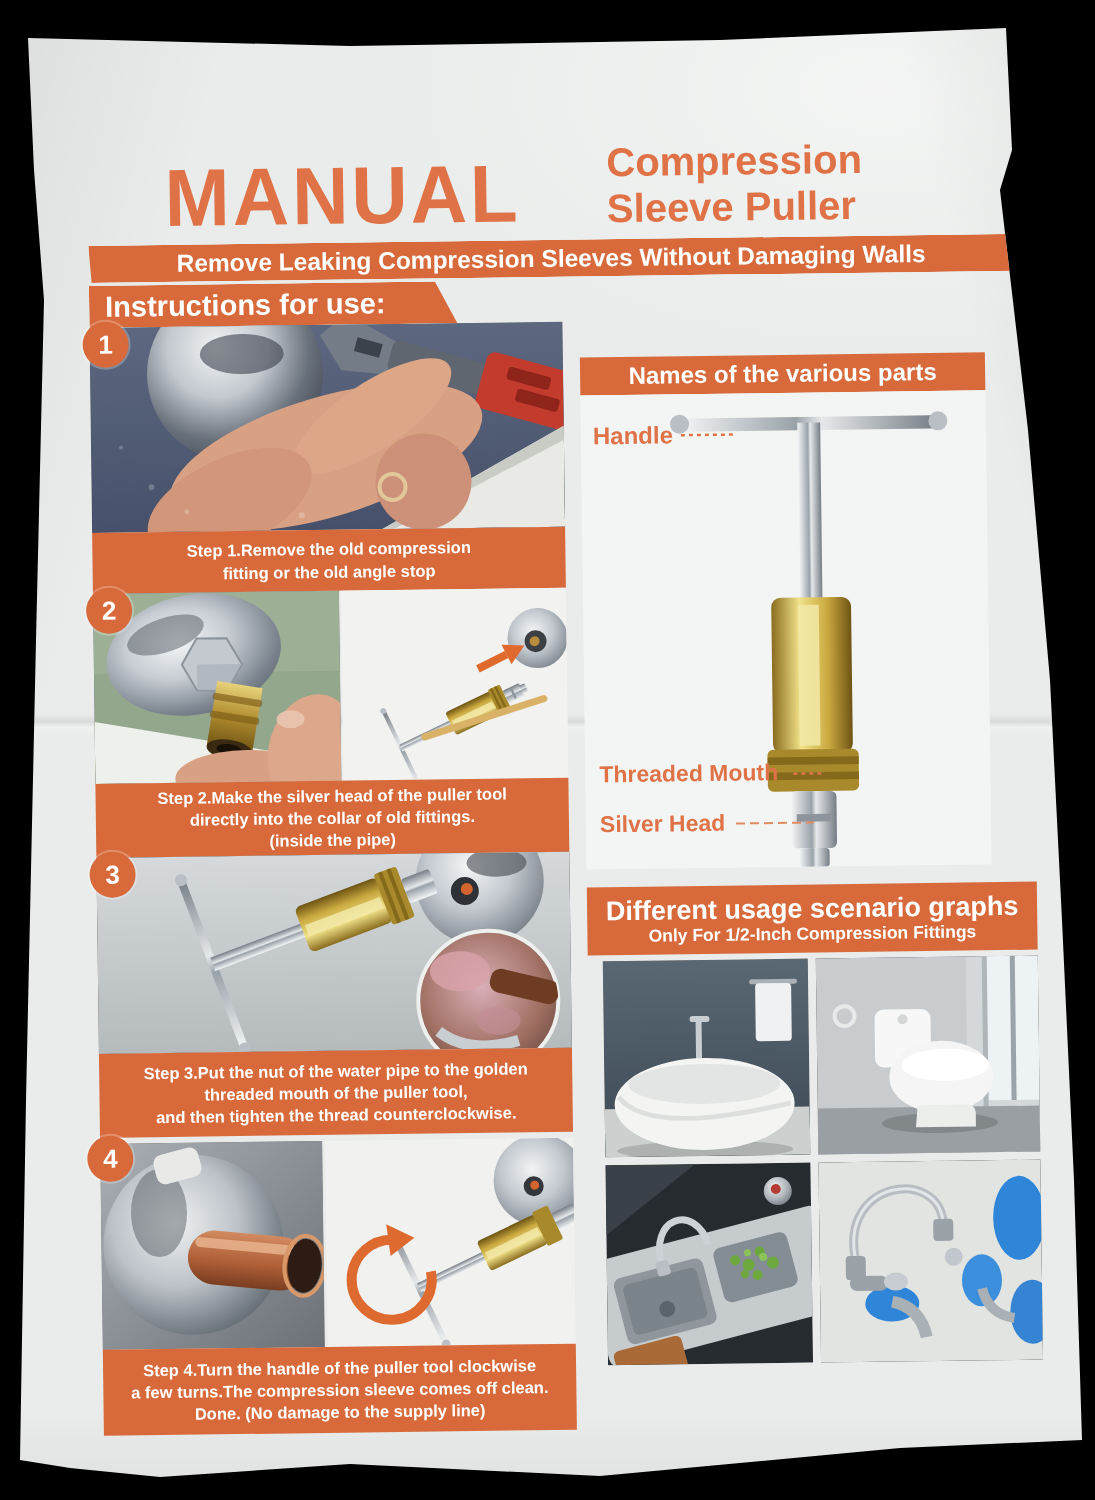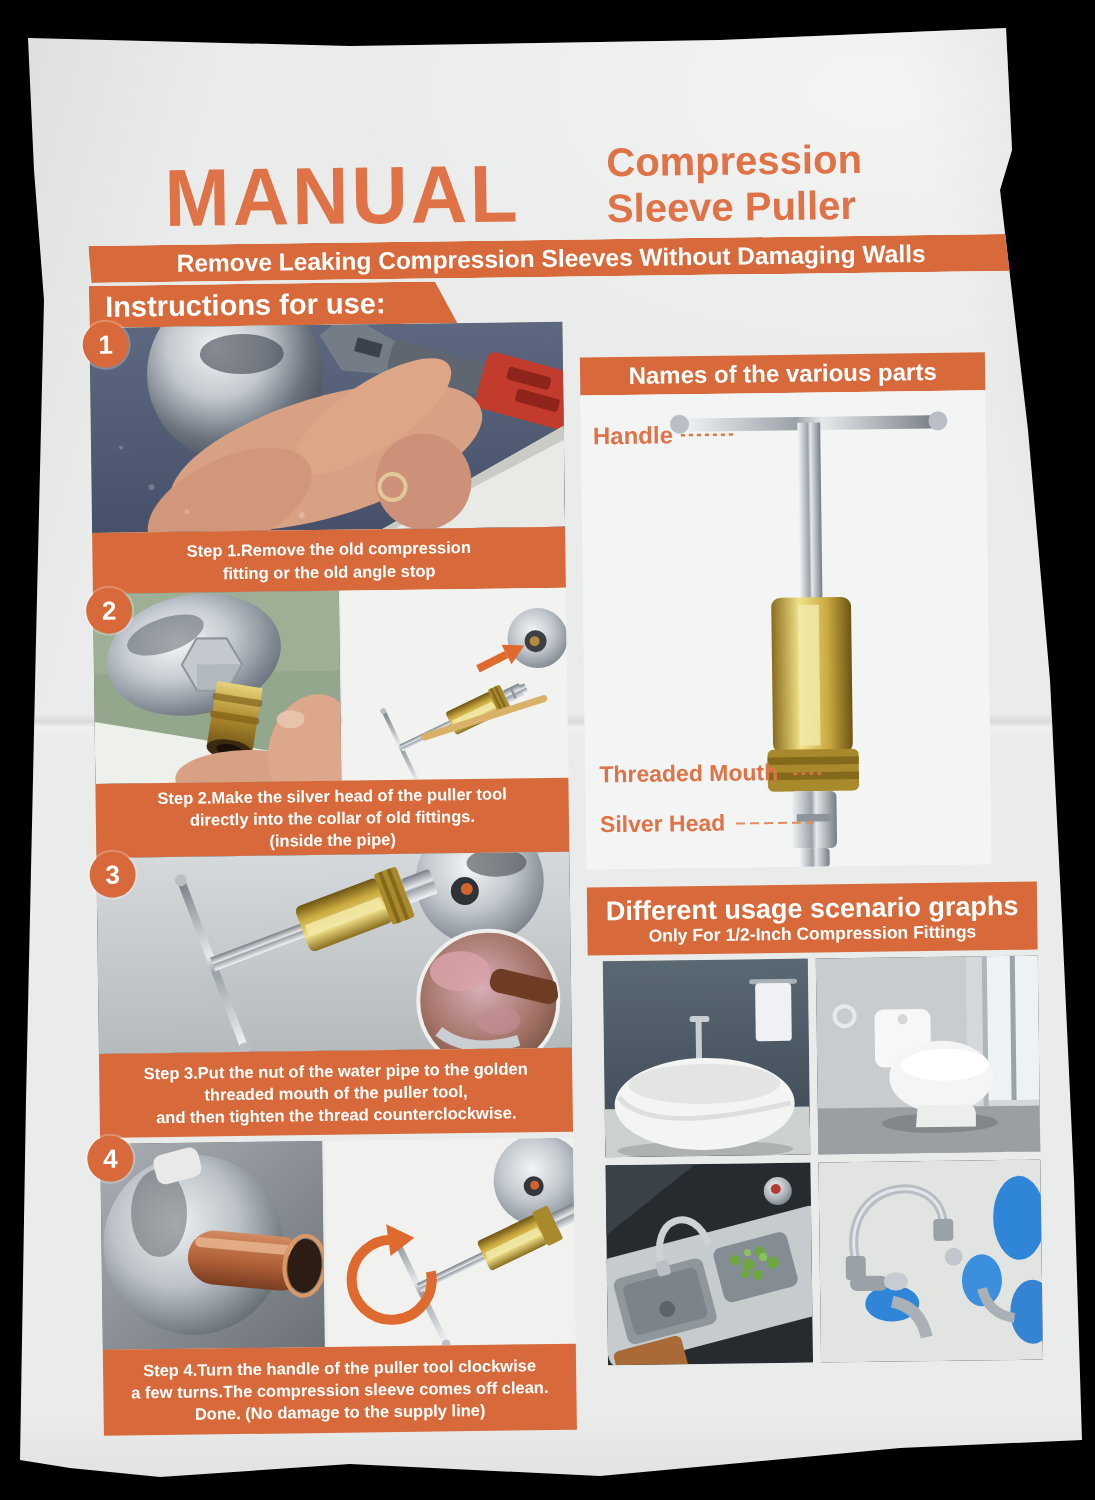--- a/index.html
+++ b/index.html
@@ -9,21 +9,21 @@
     background:
       radial-gradient(900px 500px at 80% 6%, rgba(255,255,255,.45), transparent 60%),
       linear-gradient(180deg, rgba(0,0,0,0) 47.6%, rgba(0,0,0,.07) 48.1%, rgba(255,255,255,.28) 48.5%, rgba(0,0,0,0) 49.2%),
       linear-gradient(105deg, rgba(0,0,0,.06), transparent 16%),
       linear-gradient(255deg, rgba(0,0,0,.10), transparent 14%),
       linear-gradient(0deg, rgba(0,0,0,.05), transparent 6%),
       #e9ecea;
     clip-path:polygon(28px 38px,350px 46px,720px 40px,1006px 28px,1012px 150px,1000px 190px,
       1028px 430px,1050px 680px,1062px 920px,1074px 1180px,1082px 1440px,900px 1448px,
       600px 1476px,350px 1464px,160px 1477px,70px 1468px,20px 1460px,26px 1100px,
-      36px 640px,44px 300px,34px 170px);}
+      36px 640px,44px 300px,34px 170px);border-radius:6px;}
   .content{position:absolute;inset:0;transform:rotate(-0.75deg);transform-origin:547px 750px;}
   .abs{position:absolute;}
   .orange-bg{background:#d8693a;}
   .wtext{color:#fff;font-weight:700;}
 
   .title{left:172px;top:148px;font-size:78px;font-weight:700;letter-spacing:3px;color:#df7347;
          transform:scaleY(1.04);}
   .subtitle{left:614px;top:140px;font-size:40px;line-height:46px;color:#df7347;font-weight:700;}
   .tagline{left:95px;top:240px;width:925px;height:37px;display:flex;align-items:center;justify-content:center;
            font-size:24.5px;clip-path:polygon(0 0,99.6% 0,100% 100%,0.3% 100%);}

